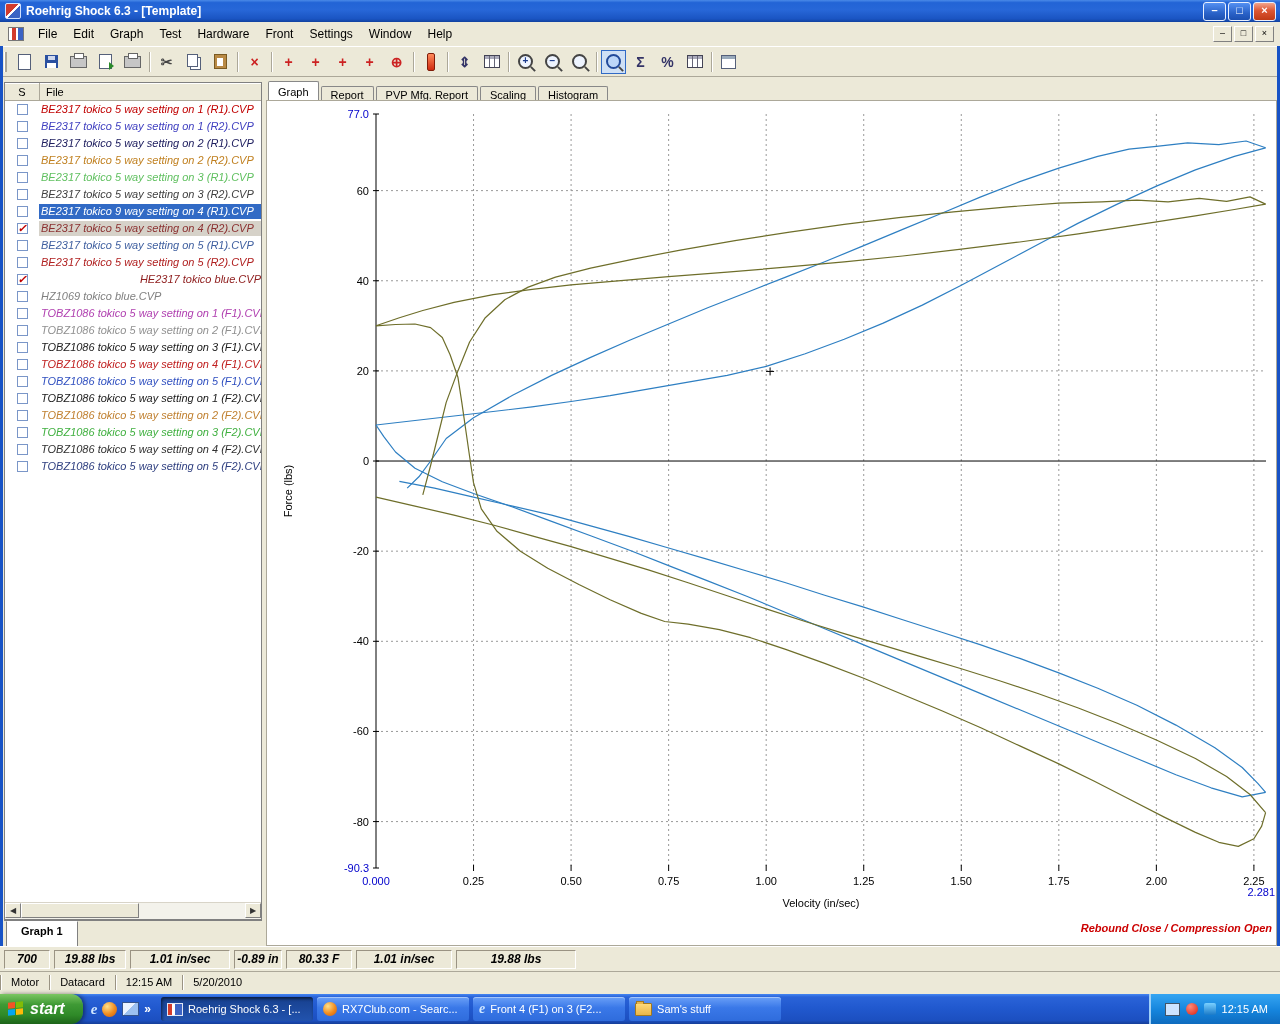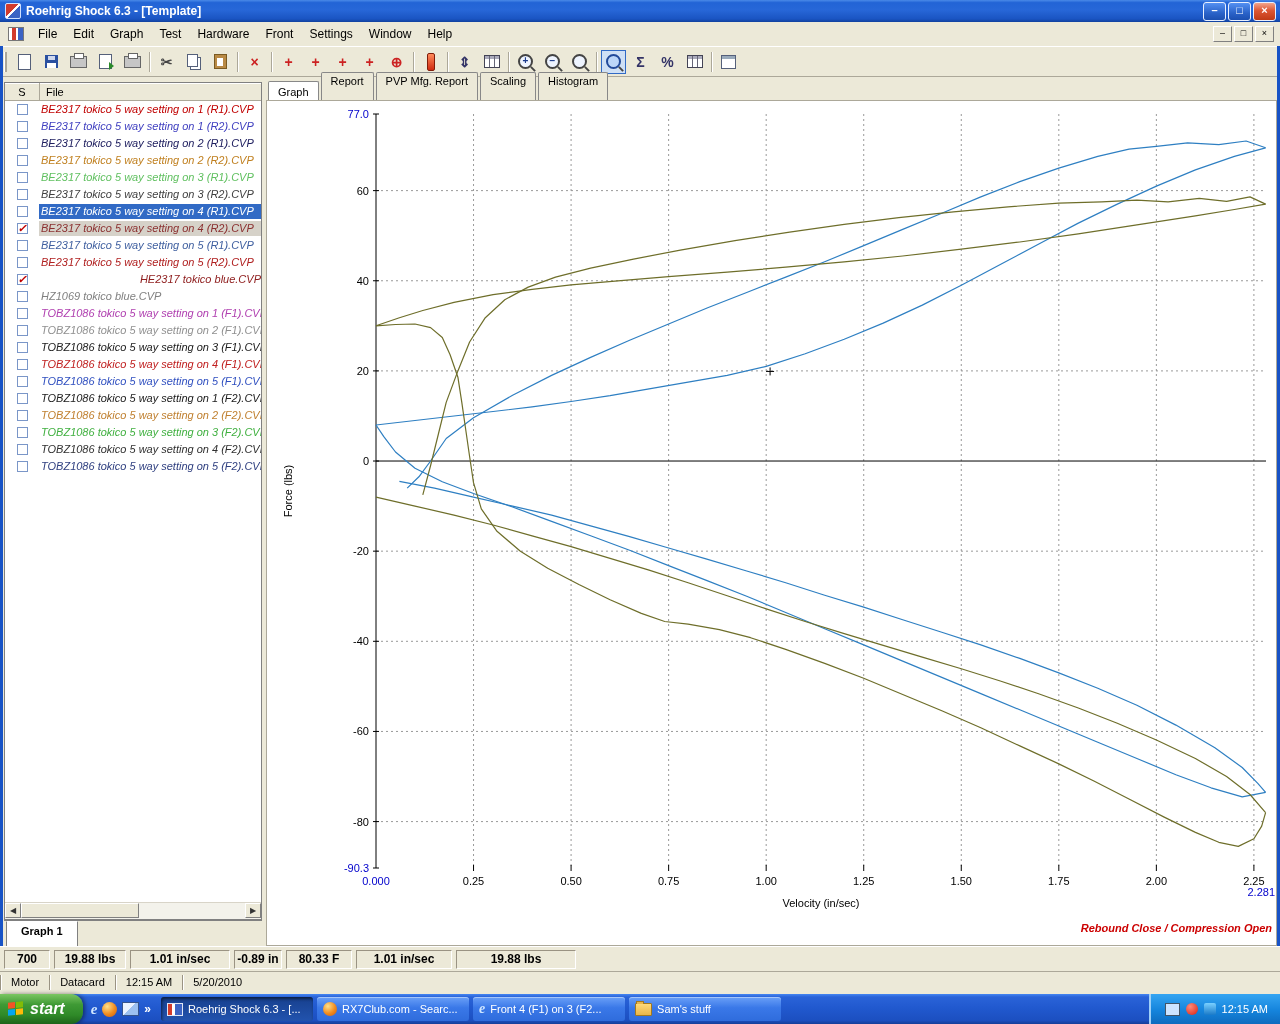--- a/index.html
+++ b/index.html
@@ -77,27 +77,27 @@
       font-size:8px;line-height:13px;text-align:center;color:#333;box-sizing:border-box;flex:none;}
   .sthumb{width:118px;height:15px;background:#ece9d8;border:1px solid;border-color:#fff #808080 #808080 #fff;box-sizing:border-box;}
   .sheet-strip{position:absolute;left:0;bottom:0;width:100%;height:26px;background:#ece9d8;
       border-top:1px solid #808080;box-sizing:border-box;display:flex;}
   .sheet-tab{margin-left:2px;padding:3px 14px 4px;background:#fff;border:1px solid #808080;border-top:1px solid #fff;
       font-size:11px;font-weight:bold;height:26px;box-sizing:border-box;}
   
   .right-col{position:absolute;left:266px;top:80px;width:1011px;height:866px;}
   .tab-row{height:20px;display:flex;align-items:flex-end;gap:2px;padding-left:2px;}
   .tab{padding:2px 9px 2px;background:#ece9d8;border:1px solid #888;border-bottom:none;
-      border-radius:2px 2px 0 0;font-size:11px;height:28px;box-sizing:border-box;}
+      border-radius:2px 2px 0 0;font-size:11px;height:14px;box-sizing:border-box;}
   .tab.active{background:#fff;height:19px;position:relative;z-index:2;padding-top:4px;}
   .content{position:absolute;left:0;top:20px;right:0;bottom:0;background:#fff;border:1px solid #aca899;}
   #chart-svg{position:absolute;left:0;top:0;font-family:"Liberation Sans",sans-serif;}
   
   .statusbar1{position:absolute;left:0;top:946px;width:1280px;height:25px;background:#ece9d8;
-      display:flex;align-items:center;padding:0 4px;gap:4px;border-top:1px solid #fff;box-sizing:border-box;z-index:41;}
+      display:flex;align-items:center;padding:0 4px;gap:4px;border-top:1px solid #fff;box-sizing:border-box;z-index:41;font-style:italic;}
   .scell{height:19px;border:1px solid;border-color:#9a9383 #fff #fff #9a9383;display:flex;align-items:center;
       justify-content:center;font-size:12px;font-weight:bold;padding:0 4px;box-sizing:border-box;background:#ece9d8;
       white-space:nowrap;overflow:hidden;}
   .scell.grow{flex:1;justify-content:flex-start;font-weight:normal;}
   .statusbar2{position:absolute;left:0;top:971px;width:1280px;height:21px;background:#ece9d8;
       border-top:1px solid #aca899;display:flex;align-items:center;font-size:11px;box-sizing:border-box;z-index:41;}
   .ready{padding-left:10px;flex:1;}
   .s2cell{padding:0 10px;height:15px;display:flex;align-items:center;border-left:1px solid #9a9383;
       box-shadow:inset 1px 0 0 #fff;white-space:nowrap;}
   .s2cell:last-child{margin-right:6px;}
@@ -300,21 +300,21 @@
         <div class="file-row">
           <div class="s-cell">
             <div class="cb"></div>
           </div>
           <div class="f-name" style="color: rgb(64, 64, 64);">BE2317 tokico 5 way setting on 3 (R2).CVP</div>
         </div>
         <div class="file-row sel">
           <div class="s-cell">
             <div class="cb"></div>
           </div>
-          <div class="f-name" style="color: rgb(255, 255, 255);">BE2317 tokico 5 way setting on 4 (R1).CVP</div>
+          <div class="f-name" style="color: rgb(255, 255, 255);">BE2317 tokico 9 way setting on 4 (R1).CVP</div>
         </div>
         <div class="file-row hl">
           <div class="s-cell">
             <div class="cb">✓</div>
           </div>
           <div class="f-name" style="color: rgb(139, 48, 48);">BE2317 tokico 5 way setting on 4 (R2).CVP</div>
         </div>
         <div class="file-row">
           <div class="s-cell">
             <div class="cb"></div>

